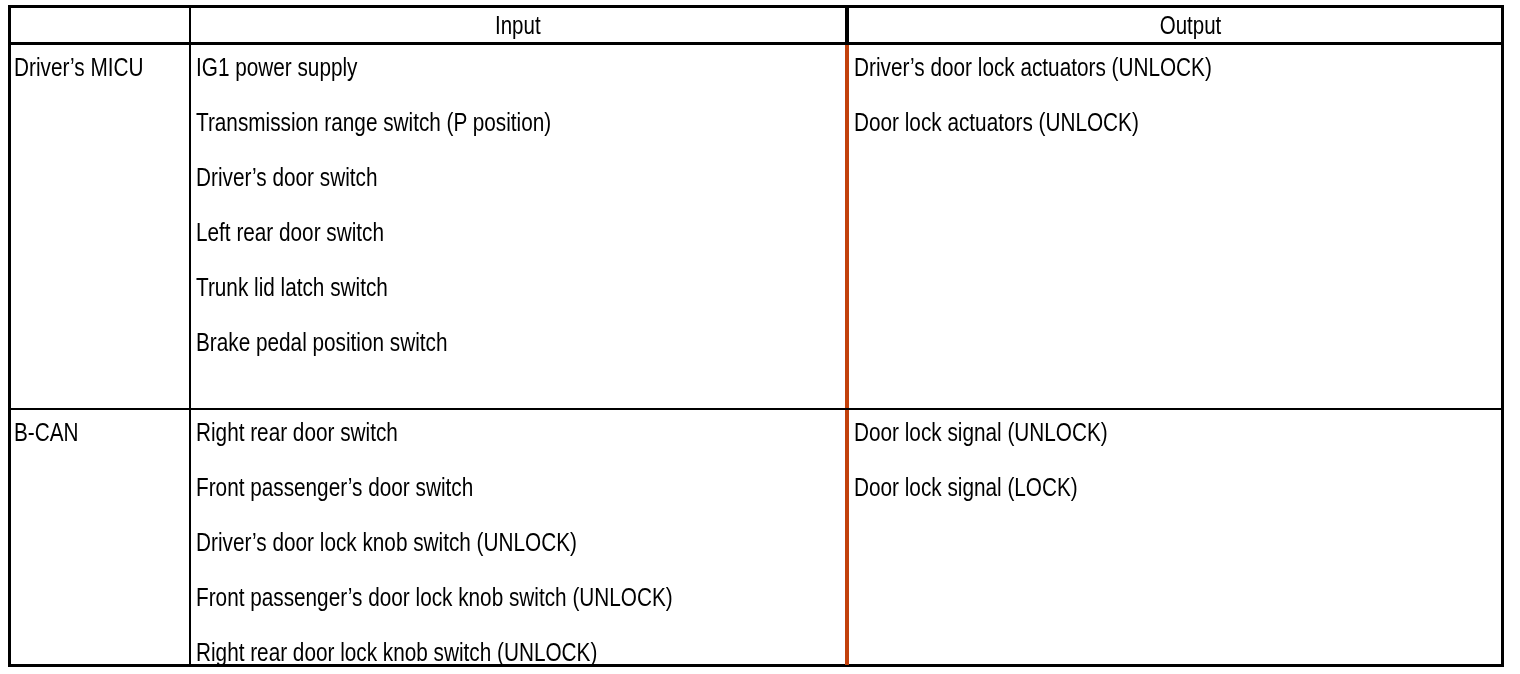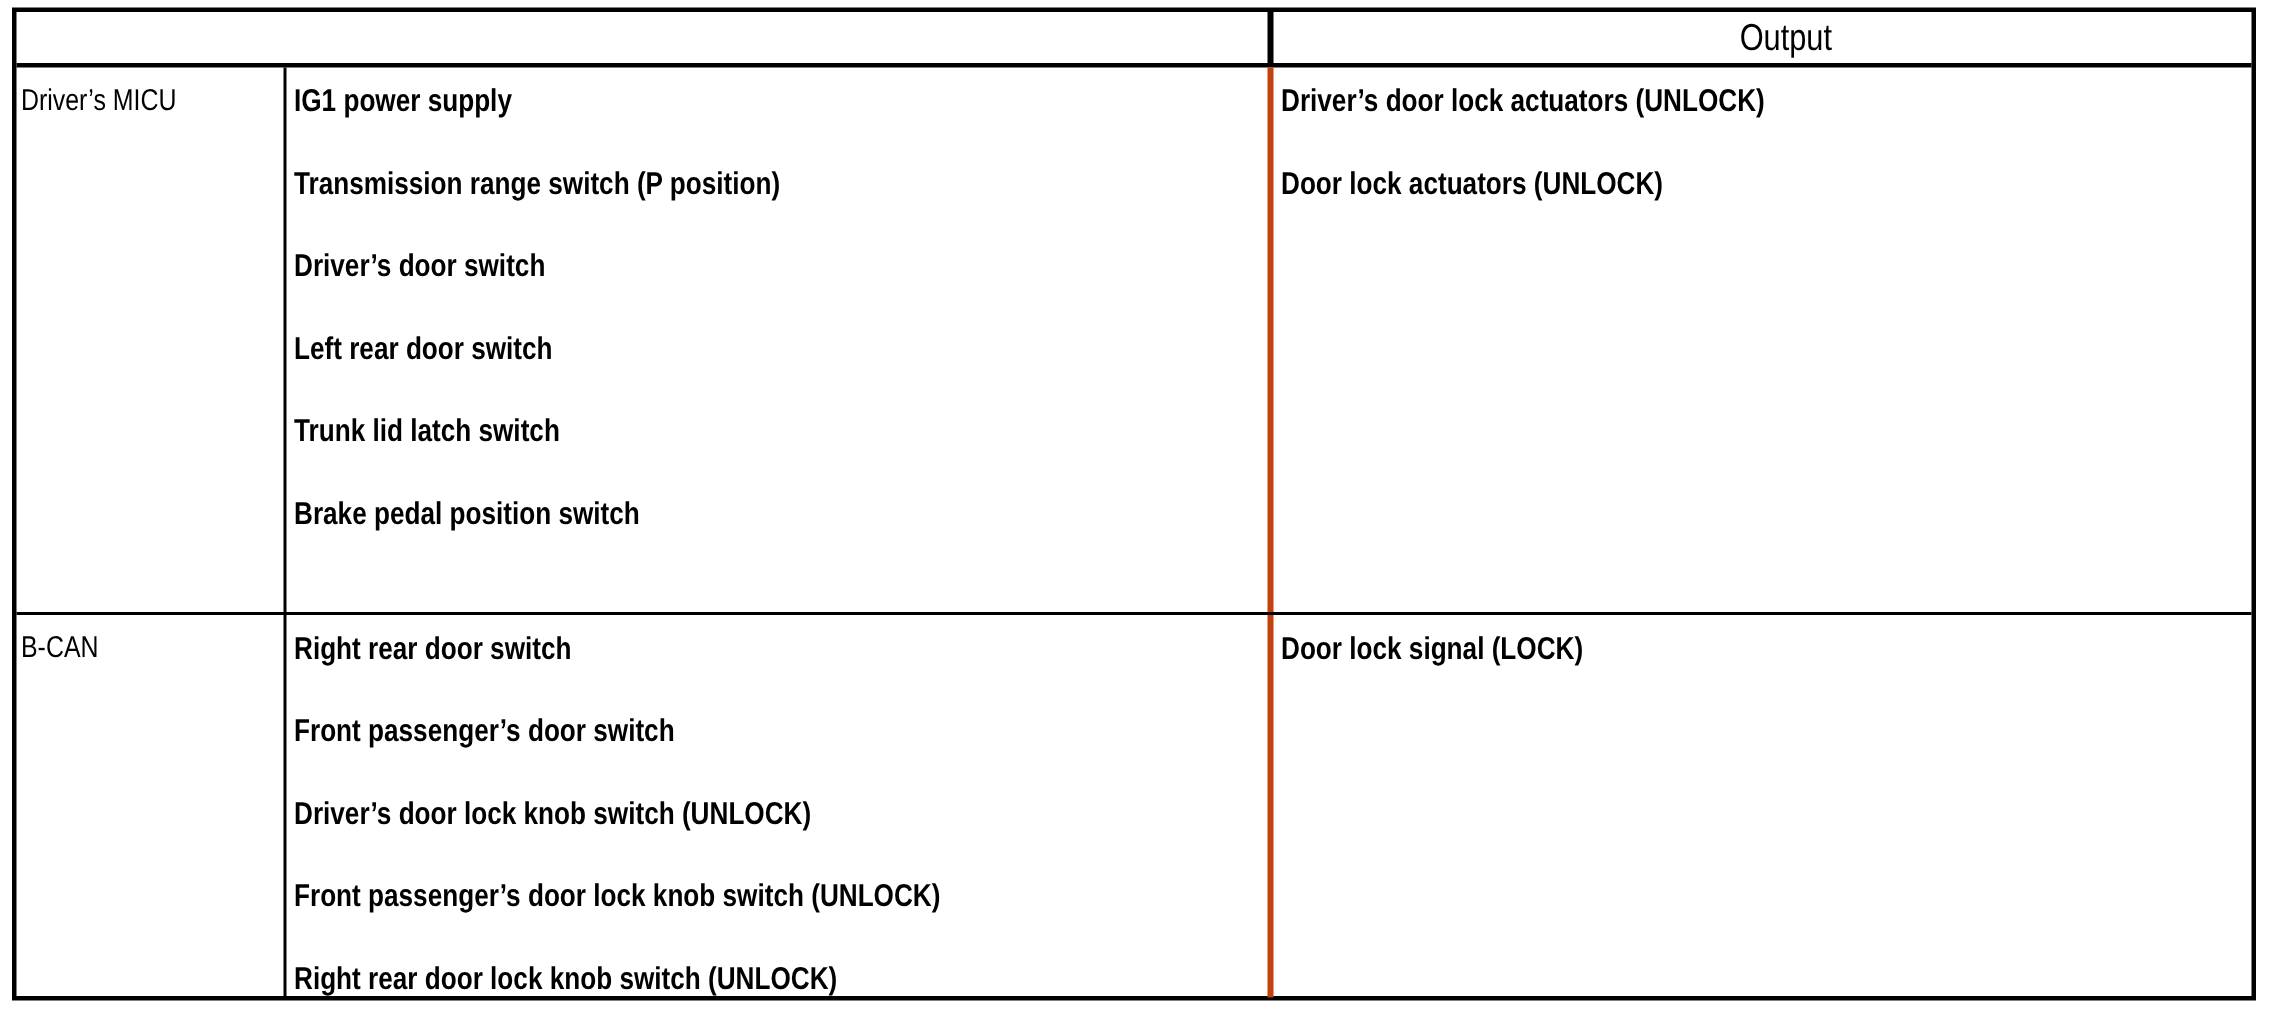--- a/index.html
+++ b/index.html
@@ -92,53 +92,55 @@
 
   .cell-pad {
     padding: 0 0 0 5px;
   }
   .cell-module .cell-pad { padding-left: 3px; }
 
   
   .line {
     height: 55px;
     line-height: 45px;
-    font-size: 21px;
+    font-size: 25px;
     white-space: nowrap;
     letter-spacing: 0px;
-    font-weight: bold;
   }
   .line-inner {
     display: inline-block;
     transform: scaleX(0.83);
     transform-origin: left center;
   }
   .module-label {
     height: 55px;
     line-height: 45px;
-    font-size: 20px;
+    font-size: 25px;
     white-space: nowrap;
   }
   .module-label .line-inner {
     display: inline-block;
     transform: scaleX(0.83);
     transform-origin: left center;
   }
 </style>
 </head>
 <body>
 
 <div class="sheet">
 
   <div class="io-table">
 
     <div class="thead">
       <div class="th th-corner">
         <span class="th-inner"></span>
       </div>
+      <div class="th th-input">
+        <span class="th-inner">Input</span>
+      </div>
       <div class="th th-output">
         <span class="th-inner">Output</span>
       </div>
     </div>
 
     <div class="tbody">
 
       <div class="trow trow-1">
         <div class="cell cell-module">
           <div class="cell-pad">
@@ -203,20 +205,23 @@
             <div class="line">
               <span class="line-inner">Front passenger’s door lock knob switch (UNLOCK)</span>
             </div>
             <div class="line">
               <span class="line-inner">Right rear door lock knob switch (UNLOCK)</span>
             </div>
           </div>
         </div>
         <div class="cell cell-output">
           <div class="cell-pad">
+            <div class="line">
+              <span class="line-inner">Door lock signal (UNLOCK)</span>
+            </div>
             <div class="line">
               <span class="line-inner">Door lock signal (LOCK)</span>
             </div>
           </div>
         </div>
       </div>
 
     </div>
   </div>
 </div>

